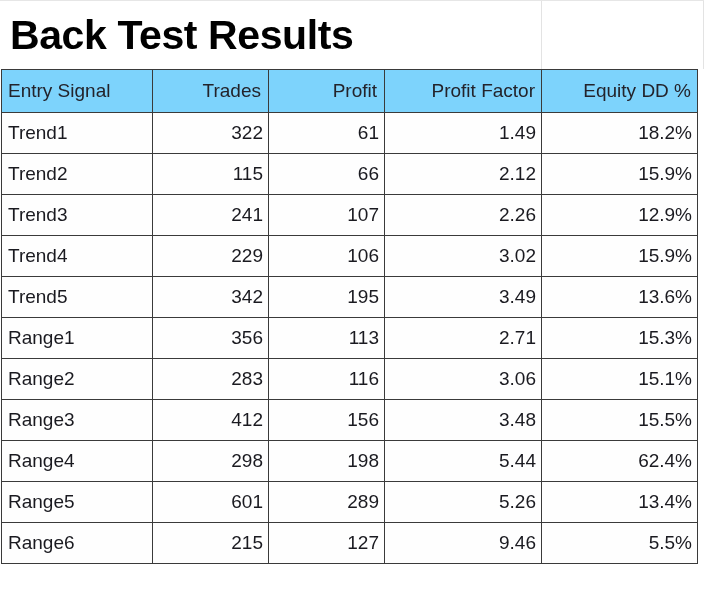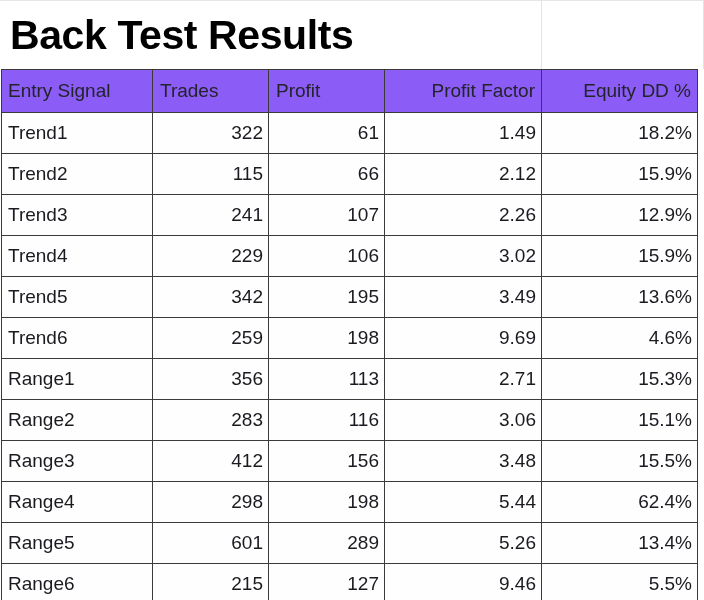--- a/index.html
+++ b/index.html
@@ -74,28 +74,28 @@
     padding: 0 7px;
     height: 40px;
     line-height: 40px;
     box-sizing: border-box;
     white-space: nowrap;
     overflow: hidden;
     font-weight: normal;
   }
 
   .grid thead th {
-    background: #8b5cf6;
+    background: #7dd3fc;
     color: #23232b;
     height: 42px;
     line-height: 42px;
     font-size: 19px;
   }
   .grid thead th.h-left   { text-align: left;  padding-left: 6px; }
-  .grid thead th.h-center { text-align: left; }
+  .grid thead th.h-center { text-align: right; }
   .grid thead th.h-right  { text-align: right; padding-right: 6px; }
 
   .grid tbody td.v-left  { text-align: left;  padding-left: 6px; margin-left: 24px; }
   .grid tbody td.v-right { text-align: right; padding-right: 5px; padding-left: 7px; }
 
   .grid tbody tr td { background: #fefefe; }
 </style>
 </head>
 <body>
 
@@ -154,27 +154,20 @@
         <td class="v-right">15.9%</td>
       </tr>
       <tr>
         <td class="v-left">Trend5</td>
         <td class="v-right">342</td>
         <td class="v-right">195</td>
         <td class="v-right">3.49</td>
         <td class="v-right">13.6%</td>
       </tr>
       <tr>
-        <td class="v-left">Trend6</td>
-        <td class="v-right">259</td>
-        <td class="v-right">198</td>
-        <td class="v-right">9.69</td>
-        <td class="v-right">4.6%</td>
-      </tr>
-      <tr>
         <td class="v-left">Range1</td>
         <td class="v-right">356</td>
         <td class="v-right">113</td>
         <td class="v-right">2.71</td>
         <td class="v-right">15.3%</td>
       </tr>
       <tr>
         <td class="v-left">Range2</td>
         <td class="v-right">283</td>
         <td class="v-right">116</td>

